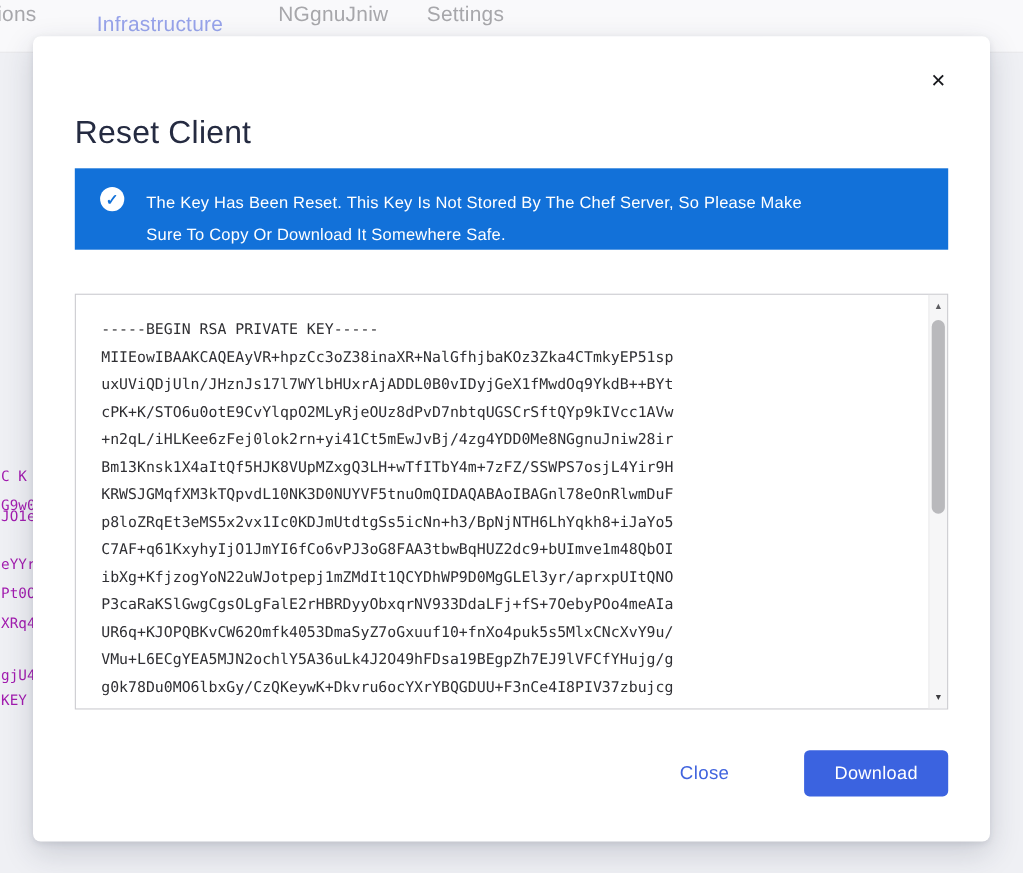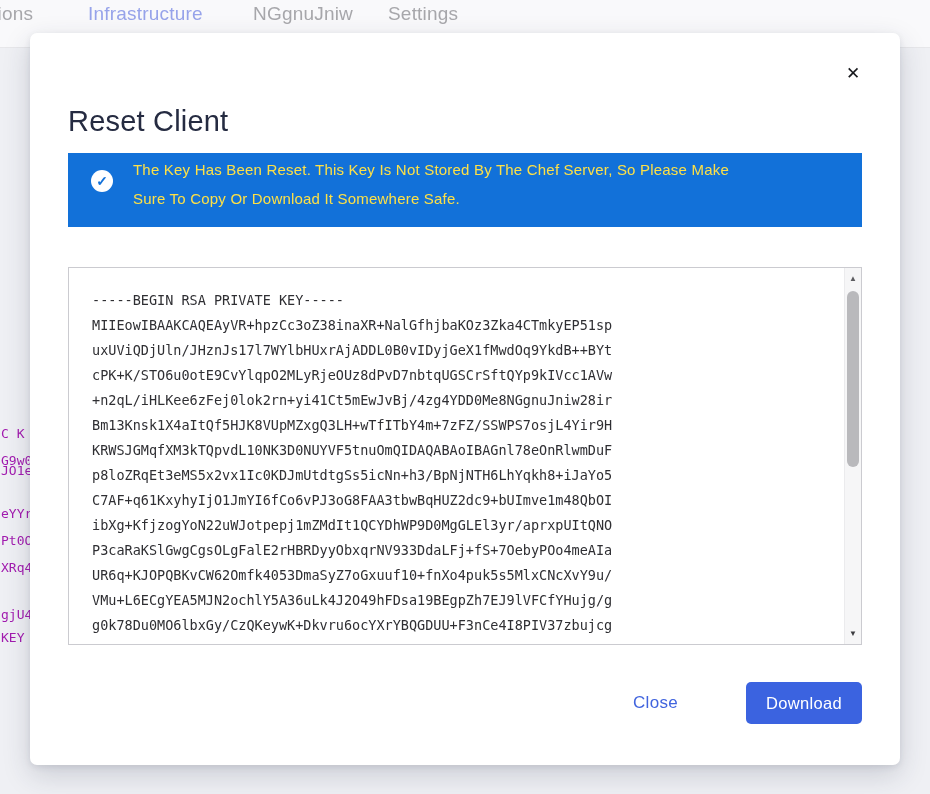--- a/index.html
+++ b/index.html
@@ -4,41 +4,41 @@
 <style>
   html,body{margin:0;padding:0;background:#eff0f4;}
   #screen{position:relative;width:930px;height:794px;overflow:hidden;
     font-family:"Liberation Sans",sans-serif;background:#eff0f4;}
 
   
   .topnav{position:absolute;left:0;top:0;width:930px;height:47px;
     background:#f9f9fb;border-bottom:1px solid #e7e7ea;}
   .nav-item{position:absolute;top:3px;font-size:19px;color:#a7a7ab;
     letter-spacing:.2px;white-space:nowrap;cursor:pointer;}
-  .nav-item.active{color:var(--nav-active,#97a3ea);}
+  .nav-item.active{color:var(--nav-active,#97a3ea);margin-top:9px;}
   .bg-frag{position:absolute;left:1px;font-family:"DejaVu Sans Mono","Liberation Mono",monospace;
     font-size:13px;color:#a21caf;white-space:pre;}
 
   
   .modal{position:absolute;left:30px;top:33px;width:870px;height:732px;
     background:#ffffff;border-radius:7px;
     box-shadow:0 10px 28px rgba(40,45,70,.18), 0 2px 6px rgba(40,45,70,.10);}
   .modal-title{position:absolute;left:38px;top:44px;font-size:29px;
     font-weight:500;color:#252b41;letter-spacing:.2px;margin-top:28px;}
   .modal-close{position:absolute;right:36px;top:30px;width:22px;height:22px;
     font-size:17px;line-height:22px;text-align:center;color:#17181c;cursor:pointer;}
 
   
   .banner{position:absolute;left:38px;top:120px;width:794px;min-height:74px;
     background:var(--banner,#1271d9);box-sizing:border-box;}
   .banner-check{position:absolute;left:23px;top:17px;width:22px;height:22px;
     background:#fff;border-radius:50%;text-align:center;line-height:22px;
     font-size:14px;font-weight:bold;color:var(--banner,#1271d9);}
-  .banner-text{position:absolute;left:65px;top:2px;width:625px;
-    color:#fde047;font-size:15px;line-height:29px;letter-spacing:.2px;}
+  .banner-text{position:absolute;left:65px;top:17px;width:625px;
+    color:#ffffff;font-size:15px;line-height:29px;letter-spacing:.2px;}
 
   
   .keybox{position:absolute;left:38px;top:234px;width:794px;height:378px;
     background:#fff;border:1px solid #cbcbd0;box-sizing:border-box;overflow:hidden;}
   .keybox pre{position:absolute;left:15px;top:12px;margin:8px;
     font-family:"DejaVu Sans Mono","Liberation Mono",monospace;
     font-size:13.5px;line-height:25px;color:#2f2f33;white-space:pre;}
   .sb{position:absolute;right:0;top:0;width:16px;height:376px;
     background:#f6f6f7;border-left:1px solid #ebebed;}
   .sb-up{position:absolute;top:6px;left:0;width:16px;text-align:center;
@@ -46,21 +46,21 @@
   .sb-down{position:absolute;bottom:6px;left:0;width:16px;text-align:center;
     font-size:8px;color:#3c3c40;cursor:pointer;}
   .sb-thumb{position:absolute;left:2px;top:23px;width:12px;height:176px;
     background:#b9b9bc;border-radius:6px;cursor:pointer;}
 
   
   .footer{position:absolute;right:38px;top:649px;height:42px;
     display:flex;align-items:center;gap:68px;}
   .close-link{color:var(--accent-link,#4164de);font-size:17px;cursor:pointer;
     letter-spacing:.3px;}
-  .download-btn{width:116px;height:42px;background:var(--accent,#3b63e0);
+  .download-btn{width:131px;height:42px;background:var(--accent,#3b63e0);
     color:#fff;border:none;border-radius:5px;font-size:16.5px;
     font-family:"Liberation Sans",sans-serif;letter-spacing:.3px;cursor:pointer;}
 </style>
 </head>
 <body>
 
 <div id="screen">
 
   <div class="topnav">
     <span class="nav-item" style="left:-8px">tions</span>

